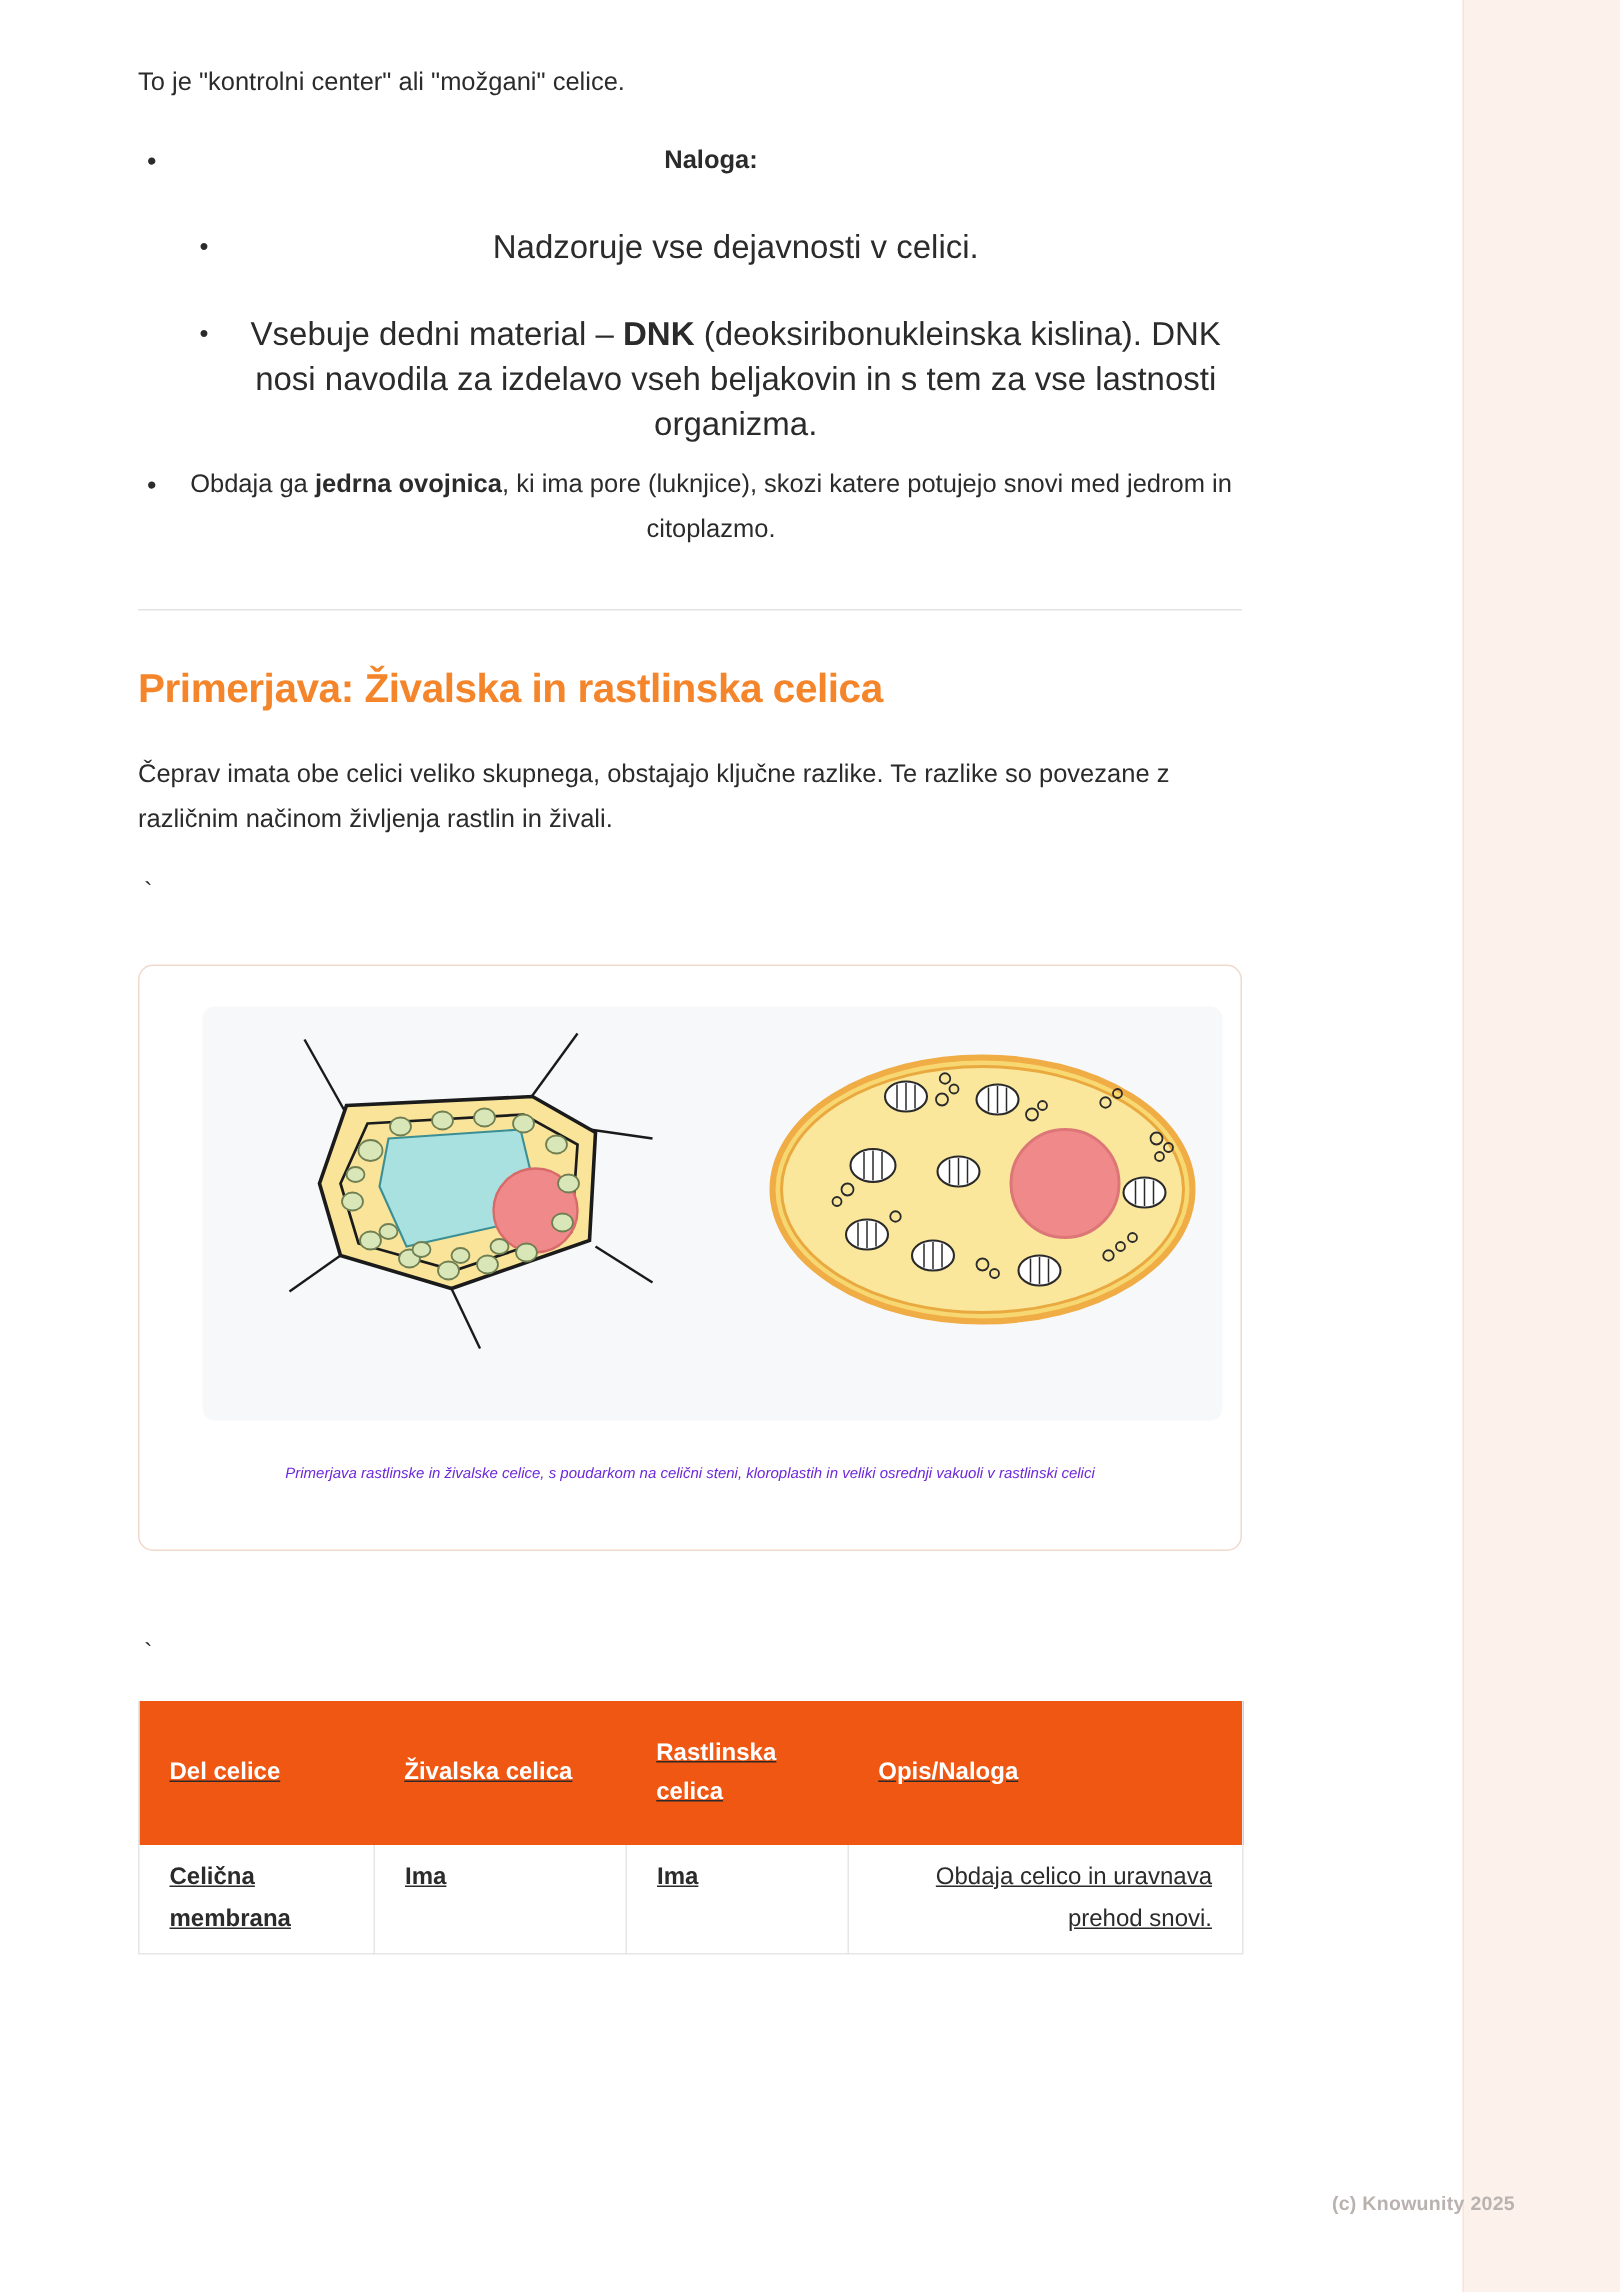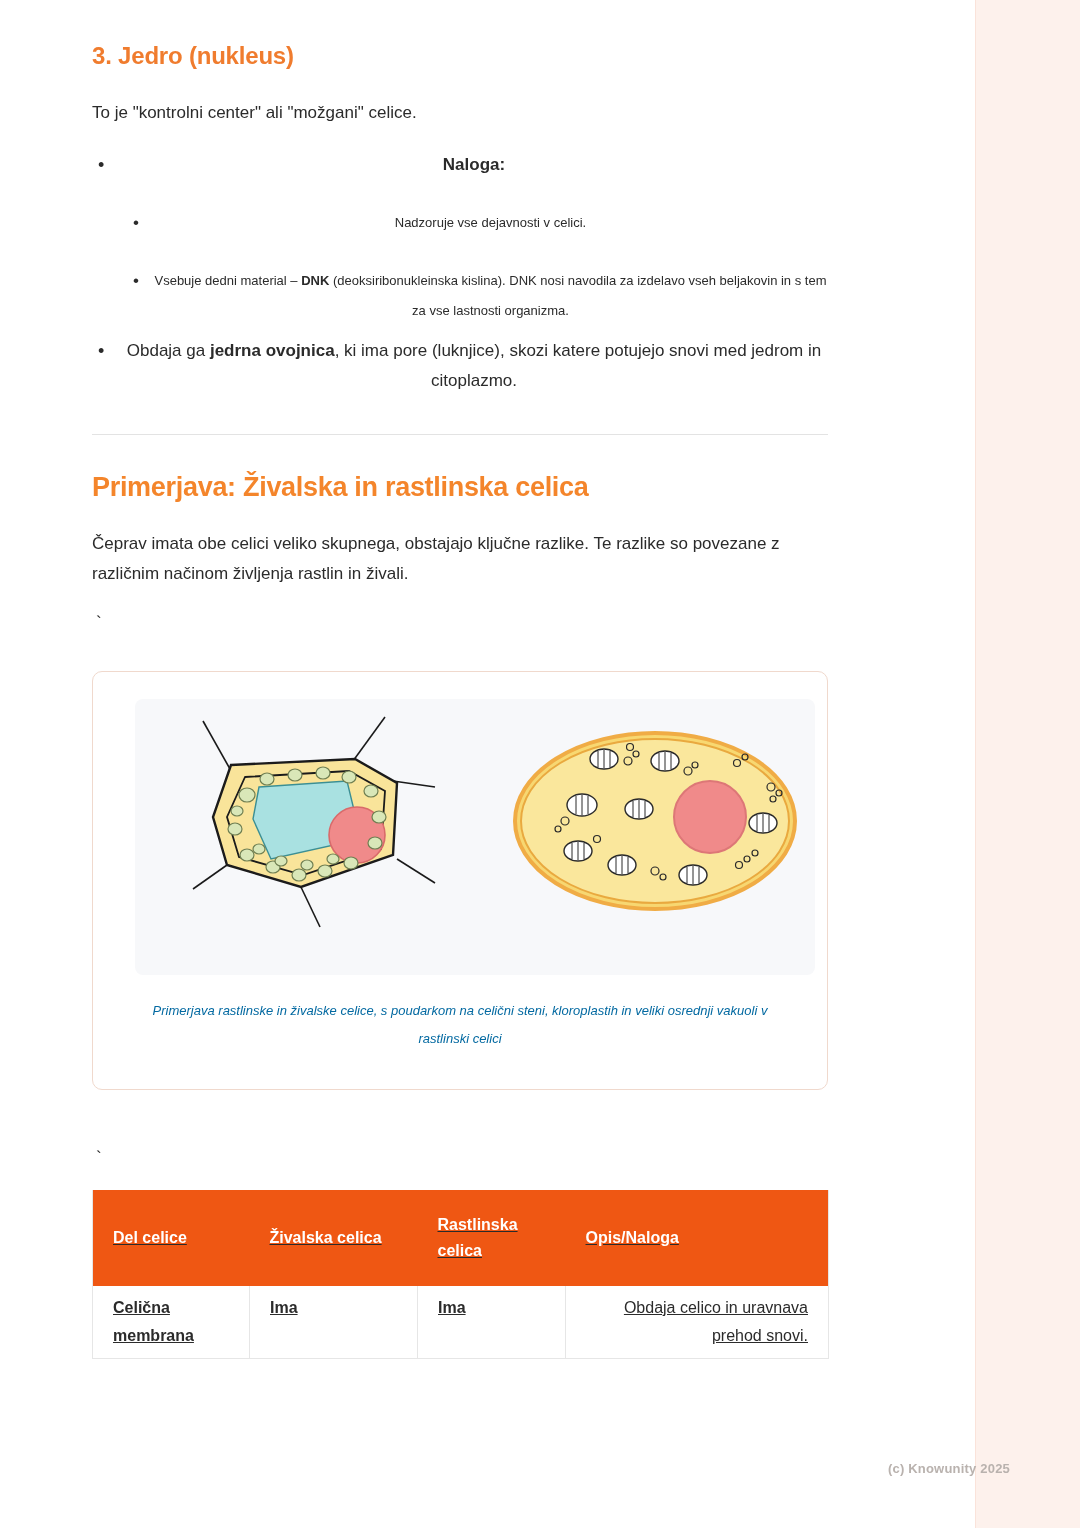--- a/index.html
+++ b/index.html
@@ -79,21 +79,21 @@
     font-size: 18px;
     color: #2b2b2b;
   }
   ul.lvl2 {
     margin: 6px 0 10px 0;
     padding-left: 33px;
     list-style: none;
   }
   ul.lvl2 > li {
     position: relative;
-    font-size: 13px;
+    font-size: 22px;
     line-height: 30px;
     margin-bottom: 8px;
     margin-top: 28px;
   }
   ul.lvl2 > li::before {
     content: "•";
     position: absolute;
     left: -20px;
     top: 0;
     font-size: 17px;
@@ -124,22 +124,22 @@
     border-radius: 8px;
     height: 276px;
     position: relative;
     margin: 13px 14px 0 28px;
     width: 680px;
     overflow: hidden;
   }
   .figure-caption {
     text-align: center;
     font-style: italic;
-    color: #0369a1;
-    font-size: 13px;
+    color: #6d28d9;
+    font-size: 10px;
     line-height: 28px;
     margin: 22px 34px 18px 34px;
   }
   table.cmp {
     border-collapse: collapse;
     width: 736px;
     margin-top: 20px;
     table-layout: fixed;
   }
   table.cmp th {
@@ -182,21 +182,20 @@
 </style>
 </head>
 <body>
 
 <div class="page">
 
   <div class="right-strip"></div>
 
   <div class="content">
 
-    <h2 class="section-title">3. Jedro (nukleus)</h2>
 
     <p class="body-text">To je "kontrolni center" ali "možgani" celice.</p>
 
     <ul class="lvl1">
       <li>
         <b>Naloga:</b>
         <ul class="lvl2">
           <li>Nadzoruje vse dejavnosti v celici.</li>
           <li>Vsebuje dedni material – <b>DNK</b> (deoksiribonukleinska kislina). DNK nosi navodila za izdelavo vseh beljakovin in s tem za vse lastnosti organizma.</li>
         </ul>

